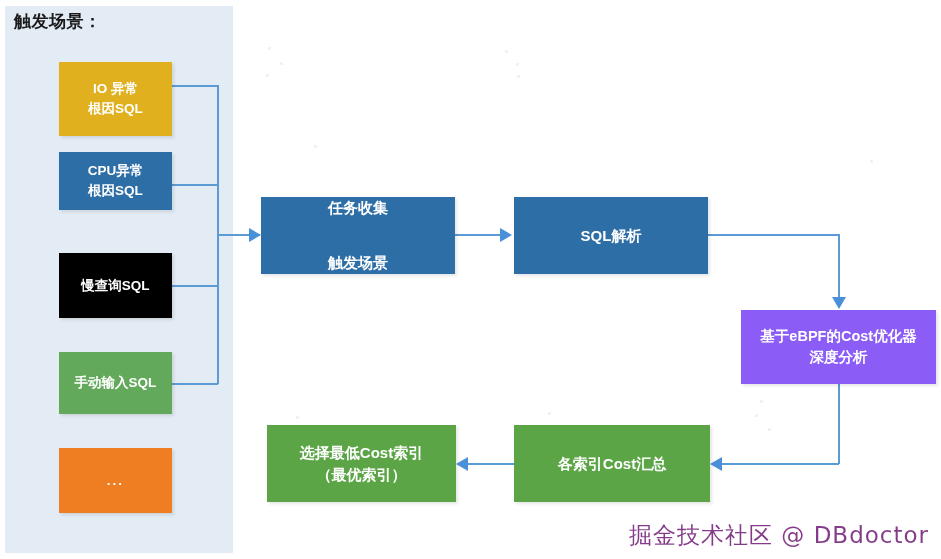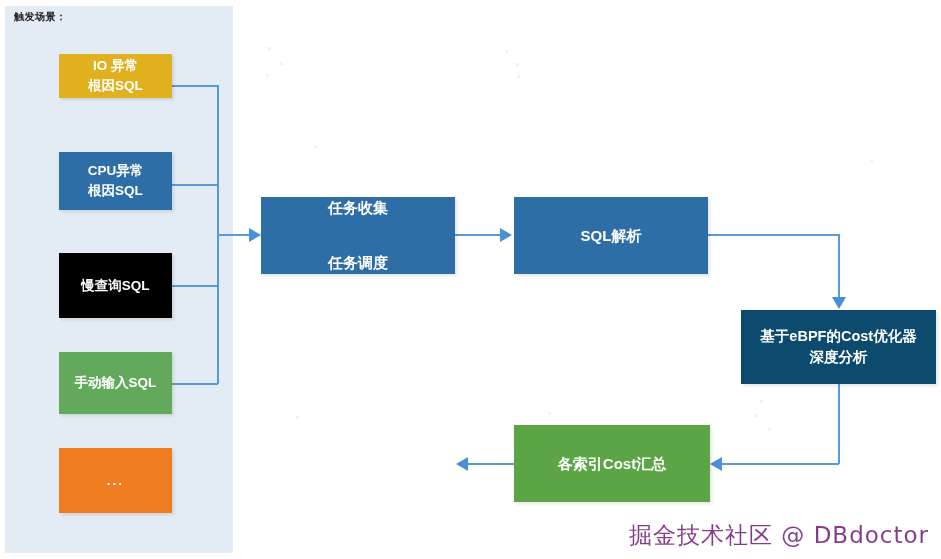--- a/index.html
+++ b/index.html
@@ -31,21 +31,21 @@
     left: 5px;
     top: 6px;
     width: 228px;
     height: 547px;
     background: #e3ebf4;
   }
   #panel-title {
     position: absolute;
     left: 14px;
     top: 10px;
-    font-size: 10px;
+    font-size: 17px;
     font-weight: bold;
     color: #1a1a1a;
     letter-spacing: 0.5px;
     white-space: nowrap;
     z-index: 6;
   }
 
   
   .node {
     position: absolute;
@@ -131,21 +131,21 @@
   <div class="dot" style="left:548px;top:412px;width:3px;height:3px;"></div>
   <div class="dot" style="left:12px;top:178px;width:4px;height:4px;"></div>
   <div class="dot" style="left:28px;top:420px;width:4px;height:4px;"></div>
   <div class="dot" style="left:42px;top:420px;width:4px;height:4px;"></div>
   <div class="dot" style="left:30px;top:46px;width:4px;height:4px;"></div>
   <div class="dot" style="left:56px;top:44px;width:4px;height:4px;"></div>
 
   <div id="trigger-panel"></div>
   <div id="panel-title">触发场景：</div>
 
-  <div class="node small-node" style="left:59px;top:54px;width:113px;height:44px;background:#e0b01e;">
+  <div class="node small-node" style="left:59px;top:62px;width:113px;height:74px;background:#e0b01e;">
     <span class="ln">IO 异常</span>
     <span class="ln">根因SQL</span>
   </div>
 
   <div class="node small-node" style="left:59px;top:152px;width:113px;height:58px;background:#2e6ea6;">
     <span class="ln">CPU异常</span>
     <span class="ln">根因SQL</span>
   </div>
 
   <div class="node small-node" style="left:59px;top:253px;width:113px;height:65px;background:#000000;">
@@ -165,46 +165,50 @@
   <div class="hline" style="left:172px;top:285px;width:46px;"></div>
   <div class="hline" style="left:172px;top:383px;width:46px;"></div>
 
   <div class="vline" style="left:217px;top:85px;height:299px;"></div>
 
   <div class="thick-h" style="position:absolute;left:217px;top:234px;width:43px;z-index:2;"></div>
   <div class="arrow arrow-right" style="left:249px;top:228px;"></div>
 
   <div class="node mid-node" style="left:261px;top:197px;width:194px;height:77px;background:#2e6ea6;justify-content:space-between;">
     <span class="ln">任务收集</span>
-    <span class="ln">任务调度</span>
+    <span class="ln">触发场景</span>
   </div>
 
   <div class="thick-h" style="position:absolute;left:455px;top:234px;width:50px;z-index:2;"></div>
   <div class="arrow arrow-right" style="left:500px;top:228px;"></div>
 
   <div class="node mid-node" style="left:514px;top:197px;width:194px;height:77px;background:#2e6ea6;">
     <span class="ln">SQL解析</span>
   </div>
 
   <div class="hline" style="left:708px;top:234px;width:132px;"></div>
   <div class="vline" style="left:838px;top:234px;height:65px;"></div>
   <div class="arrow arrow-down" style="left:832px;top:297px;"></div>
 
-  <div class="node mid-node" style="left:741px;top:310px;width:195px;height:74px;background:#0c4a6e;font-size:14.5px;">
+  <div class="node mid-node" style="left:741px;top:310px;width:195px;height:74px;background:#8b5cf6;font-size:14.5px;">
     <span class="ln">基于eBPF的Cost优化器</span>
     <span class="ln">深度分析</span>
   </div>
 
   <div class="vline" style="left:838px;top:384px;height:80px;"></div>
   <div class="hline" style="left:722px;top:463px;width:117px;"></div>
   <div class="arrow arrow-left" style="left:710px;top:457px;"></div>
 
   <div class="node mid-node" style="left:514px;top:425px;width:196px;height:77px;background:#5ba546;">
     <span class="ln">各索引Cost汇总</span>
   </div>
 
   <div class="thick-h" style="position:absolute;left:468px;top:463px;width:46px;z-index:2;"></div>
   <div class="arrow arrow-left" style="left:456px;top:457px;"></div>
 
+  <div class="node mid-node" style="left:267px;top:425px;width:189px;height:77px;background:#5ba546;">
+    <span class="ln">选择最低Cost索引</span>
+    <span class="ln">（最优索引）</span>
+  </div>
 
   <div id="watermark">掘金技术社区 @ DBdoctor</div>
 
 </div>
 
 </body></html>

